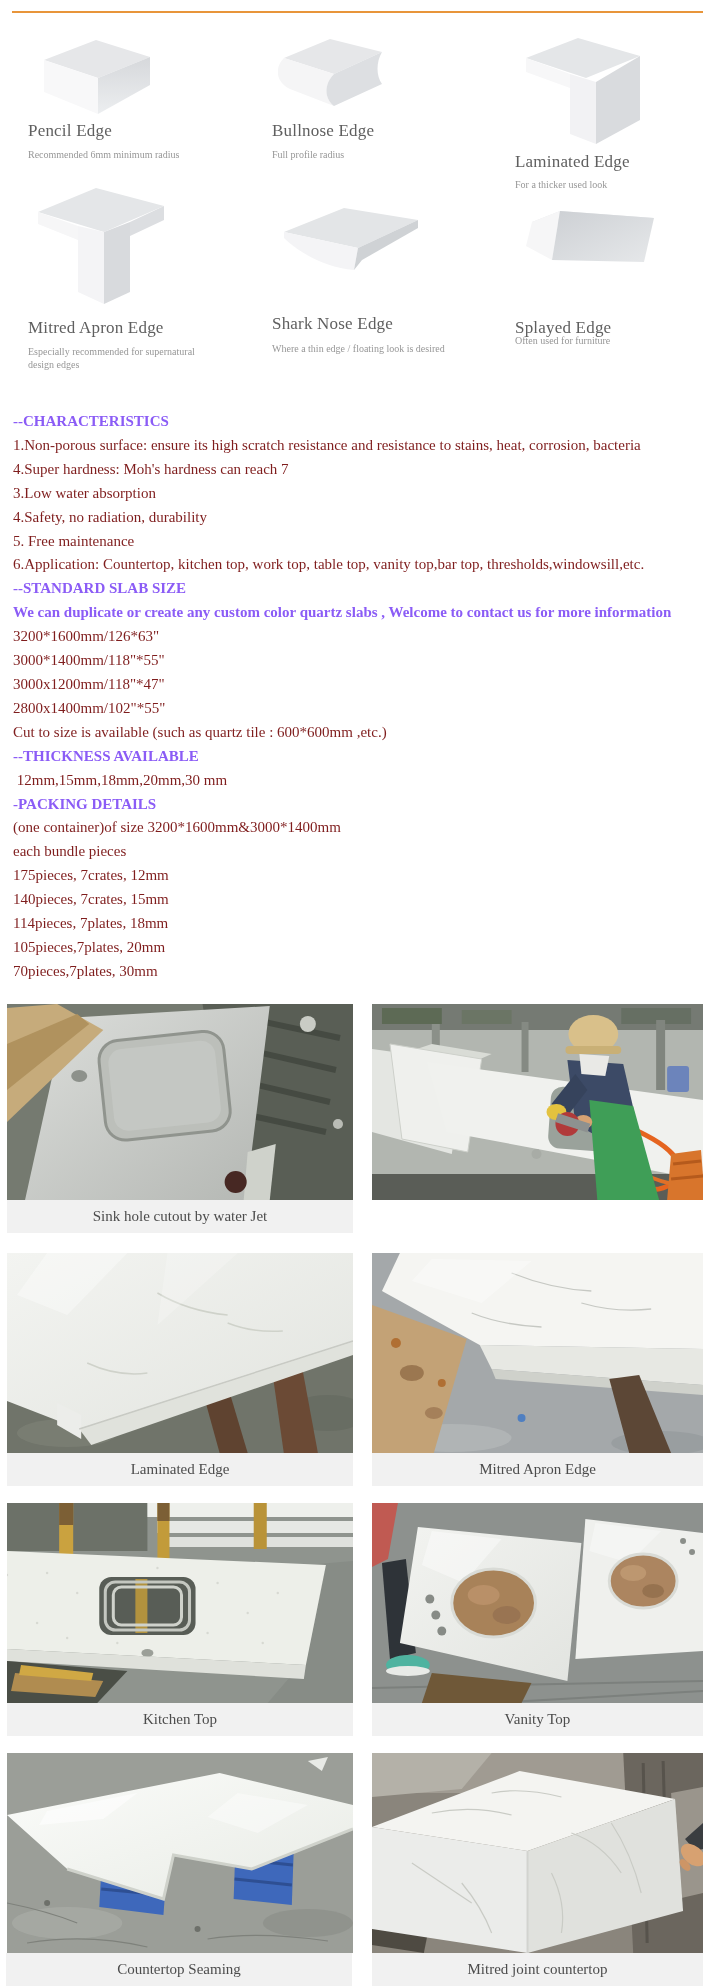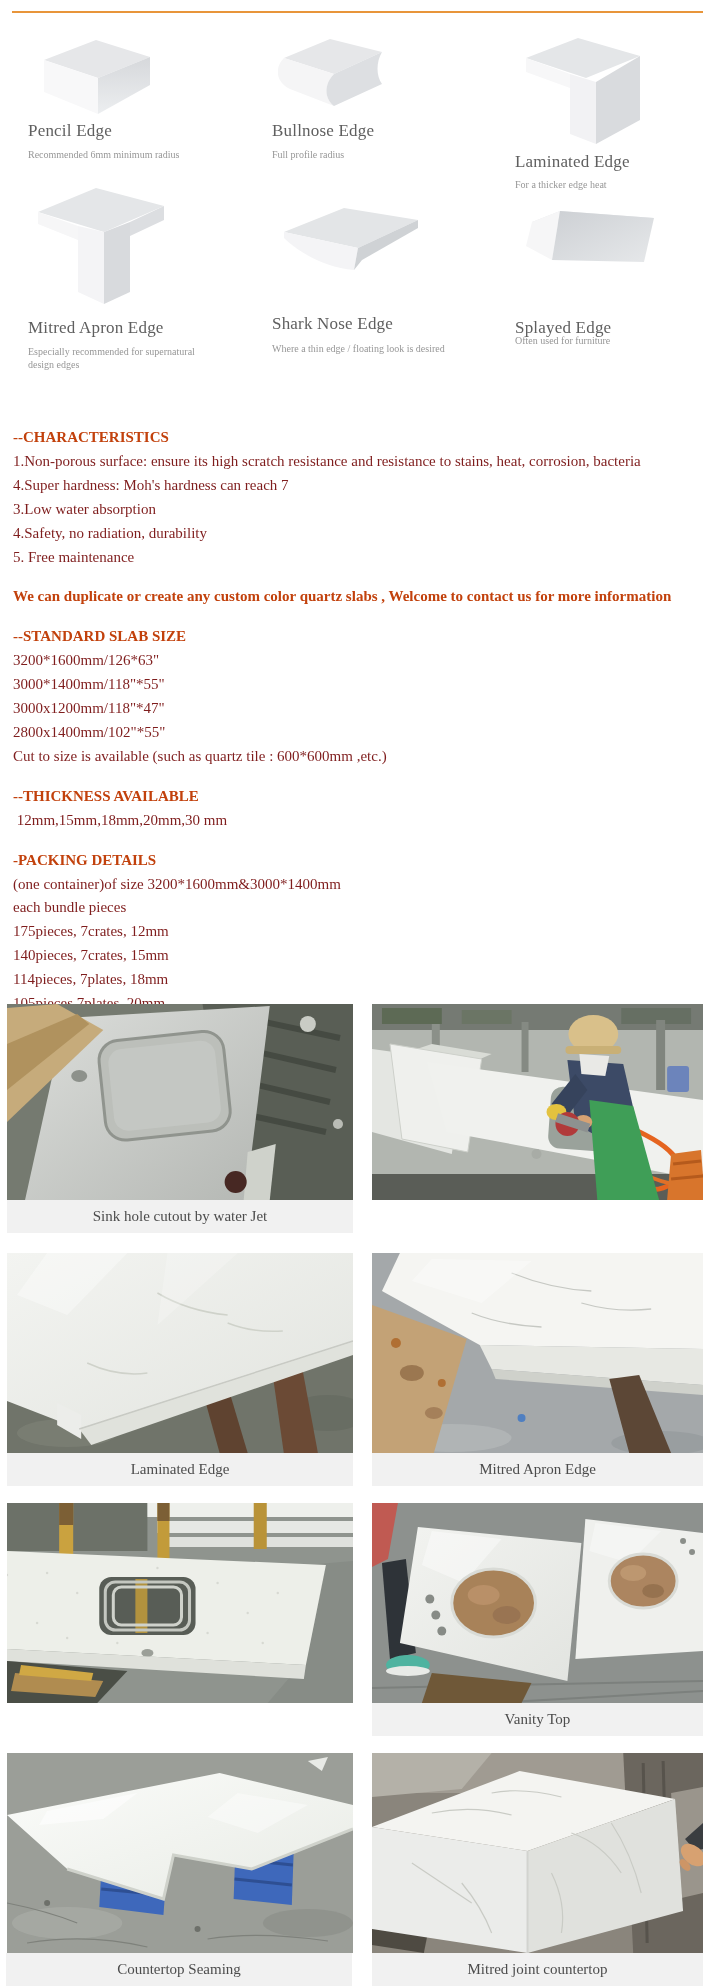--- a/index.html
+++ b/index.html
@@ -4,21 +4,21 @@
 <style>
   html,body{margin:0;padding:0;background:#ffffff;}
   #page{position:relative;width:720px;height:1988px;background:#fff;overflow:hidden;
         font-family:Liberation Serif, serif;color:#333;}
   .rule{position:absolute;left:12px;top:11px;width:691px;height:2px;background:#e8953a;}
   .abs{position:absolute;}
   .edge-title{font-size:17px;color:#5f5f5f;letter-spacing:.2px;}
   .edge-desc{font-size:10px;color:#979797;line-height:13px;}
   .bodyblock{position:absolute;left:13px;top:410px;width:698px;}
   .line{margin:0;font-size:15px;line-height:23.9px;color:#7f1d1d;white-space:pre-wrap;}
-  .line.bold{font-weight:bold;color:#c2410c;margin-top:16px;}
+  .line.bold{font-weight:bold;color:#8b5cf6;}
   .photo{position:absolute;display:block;}
   .caption{position:absolute;height:33px;background:#f1f1f1;color:#4c4c4c;font-size:15px;
            line-height:33px;text-align:center;overflow:hidden;}
   svg{display:block;}
 </style>
 </head>
 <body>
 
 <div id="page">
 
@@ -46,21 +46,21 @@
   <div class="abs edge-title" style="left:272px;top:121px">Bullnose Edge</div>
   <div class="abs edge-desc" style="left:272px;top:148px;width:210px">Full profile radius</div>
 
   <svg class="abs" style="left:520px;top:30px" width="125" height="118" viewBox="0 0 125 118">
     <polygon points="6,28 58,8 120,26 66,48" fill="#e4e6e8"></polygon>
     <polygon points="6,28 50,44 50,58 6,42" fill="#f7f7f8"></polygon>
     <polygon points="50,44 76,52 76,114 50,104" fill="#f2f2f4"></polygon>
     <polygon points="76,52 120,26 120,90 76,114" fill="#d9dbde"></polygon>
   </svg>
   <div class="abs edge-title" style="left:515px;top:152px">Laminated Edge</div>
-  <div class="abs edge-desc" style="left:515px;top:178px;width:190px">For a thicker edge heat</div>
+  <div class="abs edge-desc" style="left:515px;top:178px;width:190px">For a thicker used look</div>
 
   <svg class="abs" style="left:34px;top:182px" width="135" height="128" viewBox="0 0 135 128">
     <polygon points="4,30 62,6 130,24 70,50" fill="#e4e6e8"></polygon>
     <polygon points="4,30 44,44 44,58 4,42" fill="#f6f6f7"></polygon>
     <polygon points="44,44 70,50 70,122 44,110" fill="#f4f4f6"></polygon>
     <polygon points="70,50 96,40 96,110 70,122" fill="#d8dadd"></polygon>
     <polygon points="96,40 130,24 130,38 96,54" fill="#dcdee1"></polygon>
   </svg>
   <div class="abs edge-title" style="left:28px;top:318px">Mitred Apron Edge</div>
   <div class="abs edge-desc" style="left:28px;top:345px;width:195px">Especially recommended for supernatural design edges</div>
@@ -87,22 +87,23 @@
   <div class="abs edge-title" style="left:515px;top:318px">Splayed Edge</div>
   <div class="abs edge-desc" style="left:515px;top:334px;width:190px">Often used for furniture</div>
 
   <div class="bodyblock">
     <p class="line bold">--CHARACTERISTICS</p>
     <p class="line">1.Non-porous surface: ensure its high scratch resistance and resistance to stains, heat, corrosion, bacteria</p>
     <p class="line">4.Super hardness: Moh's hardness can reach 7</p>
     <p class="line">3.Low water absorption</p>
     <p class="line">4.Safety, no radiation, durability</p>
     <p class="line">5. Free maintenance</p>
+    <p class="line">6.Application: Countertop, kitchen top, work top, table top, vanity top,bar top, thresholds,windowsill,etc.</p>
+    <p class="line bold">--STANDARD SLAB SIZE</p>
     <p class="line bold">We can duplicate or create any custom color quartz slabs , Welcome to contact us for more information</p>
-    <p class="line bold">--STANDARD SLAB SIZE</p>
     <p class="line">3200*1600mm/126*63"</p>
     <p class="line">3000*1400mm/118"*55"</p>
     <p class="line">3000x1200mm/118"*47"</p>
     <p class="line">2800x1400mm/102"*55"</p>
     <p class="line">Cut to size is available (such as quartz tile : 600*600mm ,etc.)</p>
     <p class="line bold">--THICKNESS AVAILABLE</p>
     <p class="line"> 12mm,15mm,18mm,20mm,30 mm</p>
     <p class="line bold">-PACKING DETAILS</p>
     <p class="line">(one container)of size 3200*1600mm&amp;3000*1400mm</p>
     <p class="line">each bundle pieces</p>
@@ -262,20 +263,21 @@
     <rect x="92" y="74" width="96" height="58" rx="12" fill="#585d56"></rect>
     <rect x="128" y="76" width="12" height="54" fill="#c29b3a" opacity="0.85"></rect>
     <rect x="98" y="79" width="84" height="48" rx="10" fill="none" stroke="#c4c7c0" stroke-width="3"></rect>
     <rect x="106" y="84" width="68" height="38" rx="8" fill="none" stroke="#cfd2cb" stroke-width="3"></rect>
     <ellipse cx="140" cy="150" rx="6" ry="4" fill="#9b9f98"></ellipse>
     <polygon points="0,146 298,162 296,176 0,158" fill="#dfe1db"></polygon>
     <polygon points="0,158 120,168 90,200 0,200" fill="#4a4e46"></polygon>
     <polygon points="8,170 96,178 88,194 4,188" fill="#b08c50"></polygon>
     <polygon points="14,162 86,170 84,178 12,172" fill="#d0a844"></polygon>
   </svg>
+  <div class="caption" style="left:7px;top:1703px;width:346px">Kitchen Top</div>
 
   <svg class="photo" style="left:372px;top:1503px" width="331" height="200" viewBox="0 0 332 200" preserveAspectRatio="none">
     <defs>
         <linearGradient id="p6g" x1="0" y1="0" x2="1" y2="1">
       <stop offset="0" stop-color="#f2f3f0"></stop>
           <stop offset="1" stop-color="#e2e4e0"></stop>
         </linearGradient>
       </defs>
     <rect width="332" height="200" fill="#8d918e"></rect>
     <g stroke="#7c807d" stroke-width="2">

